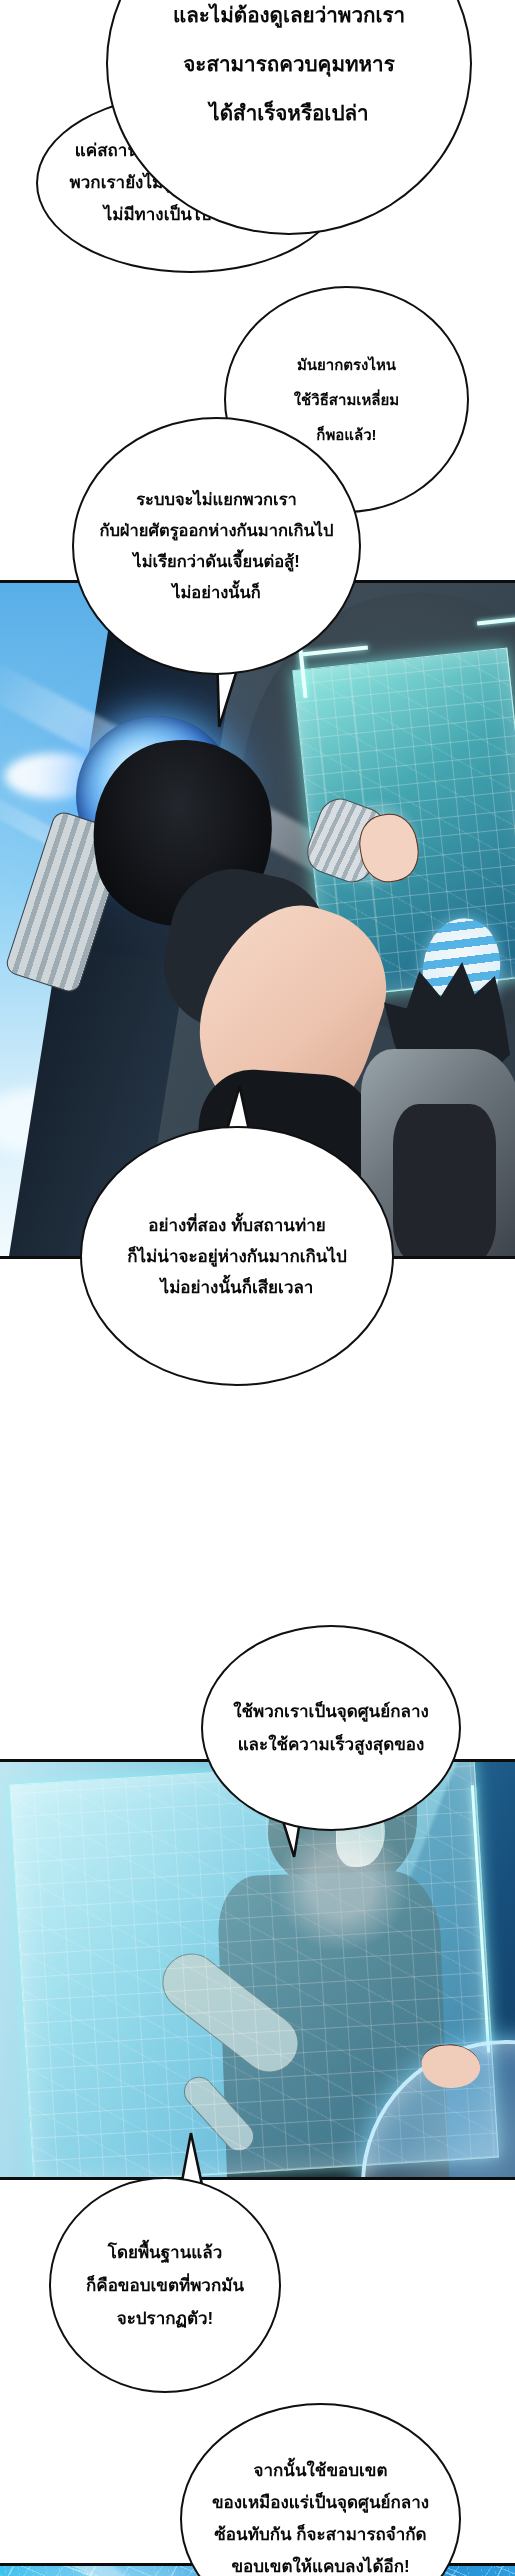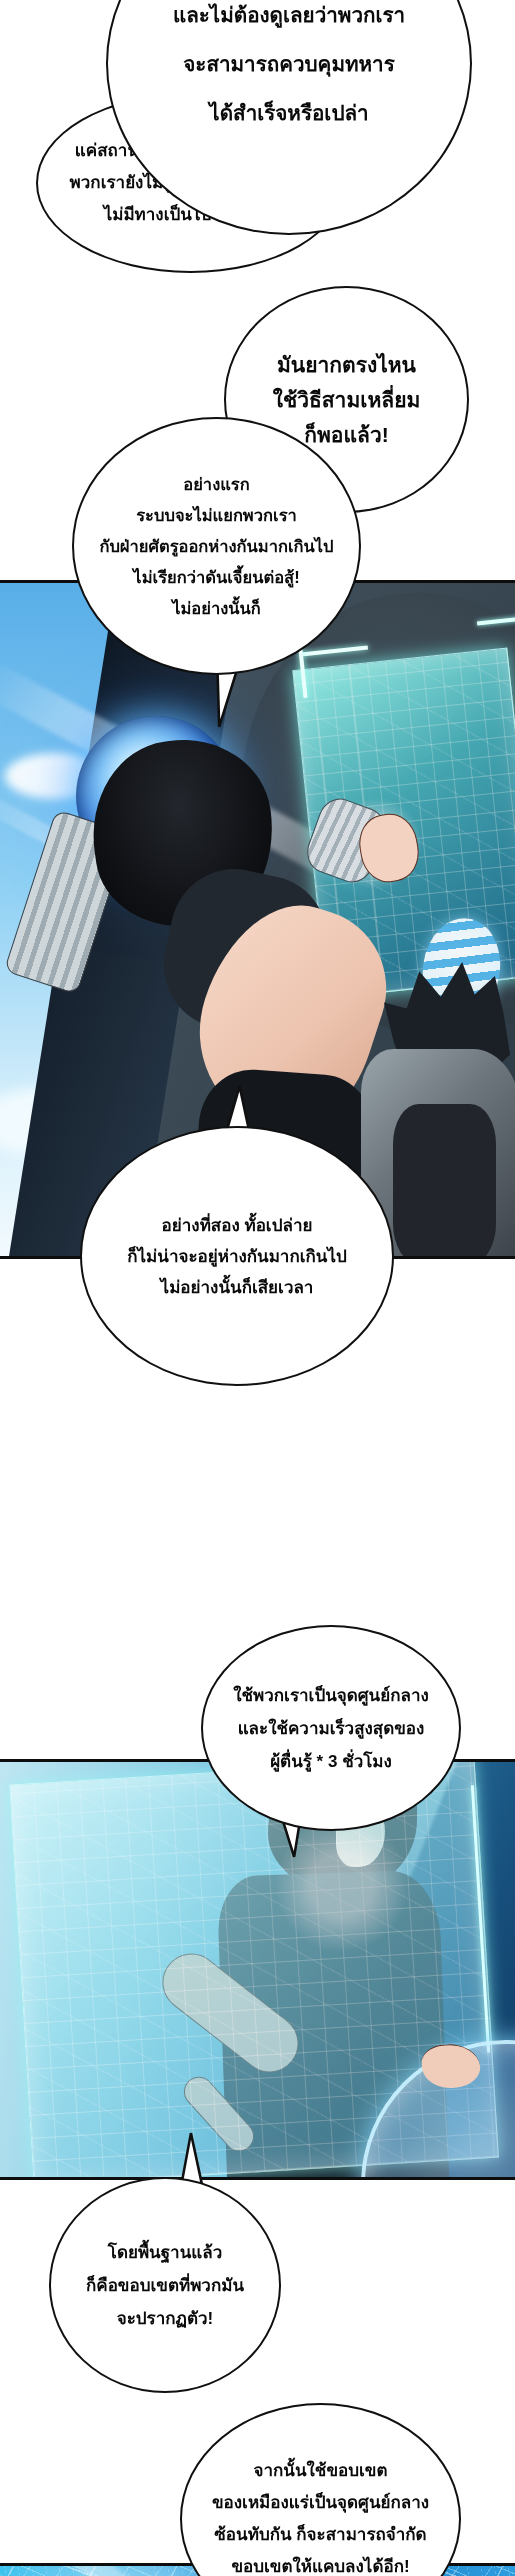--- a/index.html
+++ b/index.html
@@ -9,21 +9,21 @@
 
   
   .bubble { position:absolute; background:#ffffff; border:2.6px solid #101010; border-radius:50%;
             display:flex; flex-direction:column; justify-content:center; align-items:center;
             text-align:center; font-weight:bold; color:#0a0a0a; z-index:30; }
   .bline { width:100%; white-space:nowrap; }
   .b1 { left:106px; top:-108px; width:366px; height:343px; font-size:20.6px; z-index:32; }
   .b1 .bline { line-height:49px; }
   .b2 { left:36px;  top:93px;  width:309px; height:180px; font-size:17px; z-index:30; }
   .b2 .bline { line-height:32px; }
-  .b3 { left:224px; top:286px;  width:245px; height:227px; font-size:21px; z-index:30; }
+  .b3 { left:224px; top:286px;  width:245px; height:227px; font-size:15px; z-index:30; }
   .b3 .bline { line-height:35px; }
   .b4 { left:72px; top:417px;  width:289px; height:258px; font-size:16.5px; z-index:31; }
   .b4 .bline { line-height:31px; }
   .b5 { left:80px; top:1126px; width:314px; height:260px; font-size:17px; }
   .b5 .bline { line-height:31px; }
   .b6 { left:201px; top:1625px; width:260px; height:206px; font-size:17px; }
   .b6 .bline { line-height:33px; }
   .b7 { left:49px;  top:2177px; width:232px; height:216px; font-size:17px; }
   .b7 .bline { line-height:33px; }
   .b8 { left:180px; top:2403px; width:281px; height:232px; font-size:17px; }
@@ -184,21 +184,20 @@
   <div class="bubble b3">
     <div class="bline">มันยากตรงไหน</div>
     <div class="bline">ใช้วิธีสามเหลี่ยม</div>
     <div class="bline">ก็พอแล้ว!</div>
   </div>
 
   <svg class="tail" style="left:201px;top:634px;" width="57" height="98" viewBox="0 0 110 190">
     <polygon points="30,10 85,20 35,180" fill="#ffffff" stroke="#101010" stroke-width="5"></polygon>
   </svg>
   <div class="bubble b4">
-    <div class="bline">อย่างแรก</div>
     <div class="bline">ระบบจะไม่แยกพวกเรา</div>
     <div class="bline">กับฝ่ายศัตรูออกห่างกันมากเกินไป</div>
     <div class="bline">ไม่เรียกว่าดันเจี้ยนต่อสู้!</div>
     <div class="bline">ไม่อย่างนั้นก็</div>
   </div>
 
   <section class="panel panel1">
     <div class="p1-sky"></div>
     <div class="p1-cloud1"></div>
     <div class="p1-cloud2"></div>
@@ -223,32 +222,31 @@
     <div class="p1-rings"></div>
     <div class="p1-hair2"></div>
     <div class="p1-body2"></div>
     <div class="p1-chest2"></div>
   </section>
 
   <svg class="tail" style="left:211px;top:1082px;" width="52" height="72" viewBox="0 0 100 140">
     <polygon points="20,130 80,125 55,8" fill="#ffffff" stroke="#101010" stroke-width="5"></polygon>
   </svg>
   <div class="bubble b5">
-    <div class="bline">อย่างที่สอง ทั้อเปล่าย</div>
+    <div class="bline">อย่างที่สอง ทั้บสถานท่าย</div>
     <div class="bline">ก็ไม่น่าจะอยู่ห่างกันมากเกินไป</div>
     <div class="bline">ไม่อย่างนั้นก็เสียเวลา</div>
   </div>
 
   <svg class="tail" style="left:258px;top:1772px;" width="62" height="90" viewBox="0 0 120 175">
     <polygon points="25,20 95,10 70,165" fill="#ffffff" stroke="#101010" stroke-width="5"></polygon>
   </svg>
   <div class="bubble b6">
     <div class="bline">ใช้พวกเราเป็นจุดศูนย์กลาง</div>
     <div class="bline">และใช้ความเร็วสูงสุดของ</div>
-    <div class="bline">ผู้ตื่นรู้ * 3 ชั่วโมง</div>
   </div>
 
   <section class="panel panel2">
     <div class="p2-darkwedge"></div>
     <div class="p2-beam"></div>
     <div class="p2-hair"></div>
     <div class="p2-face"></div>
     <div class="p2-glow"></div>
     <div class="p2-torso"></div>
     <div class="p2-arm"></div>

